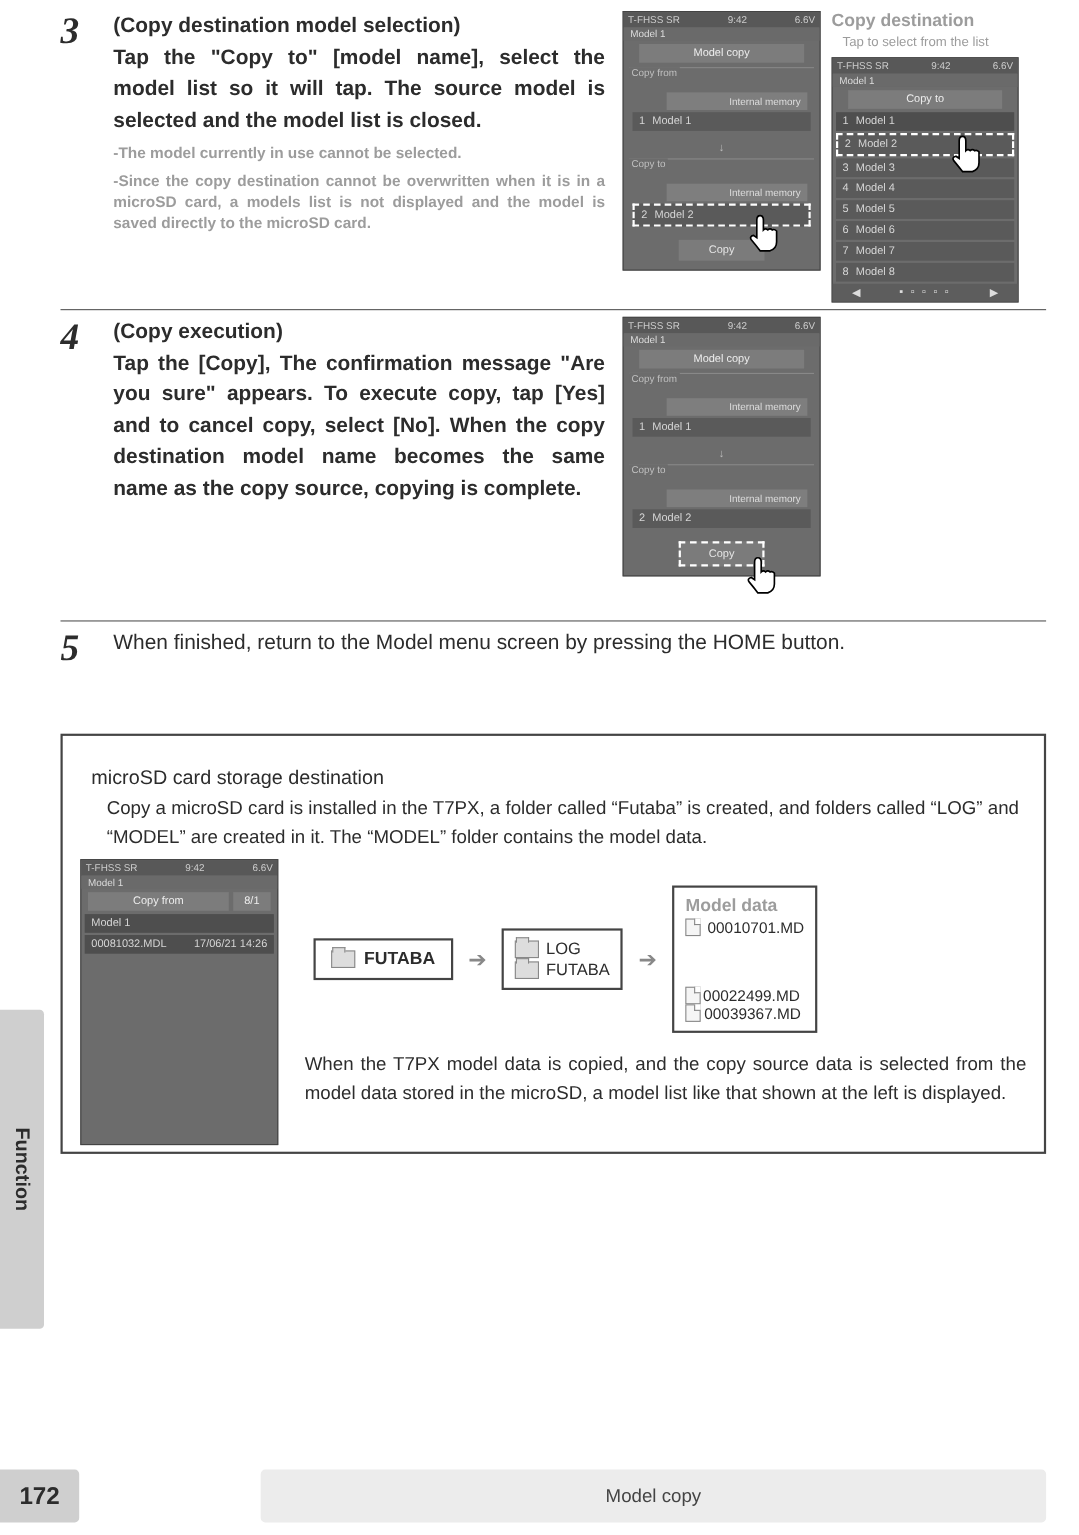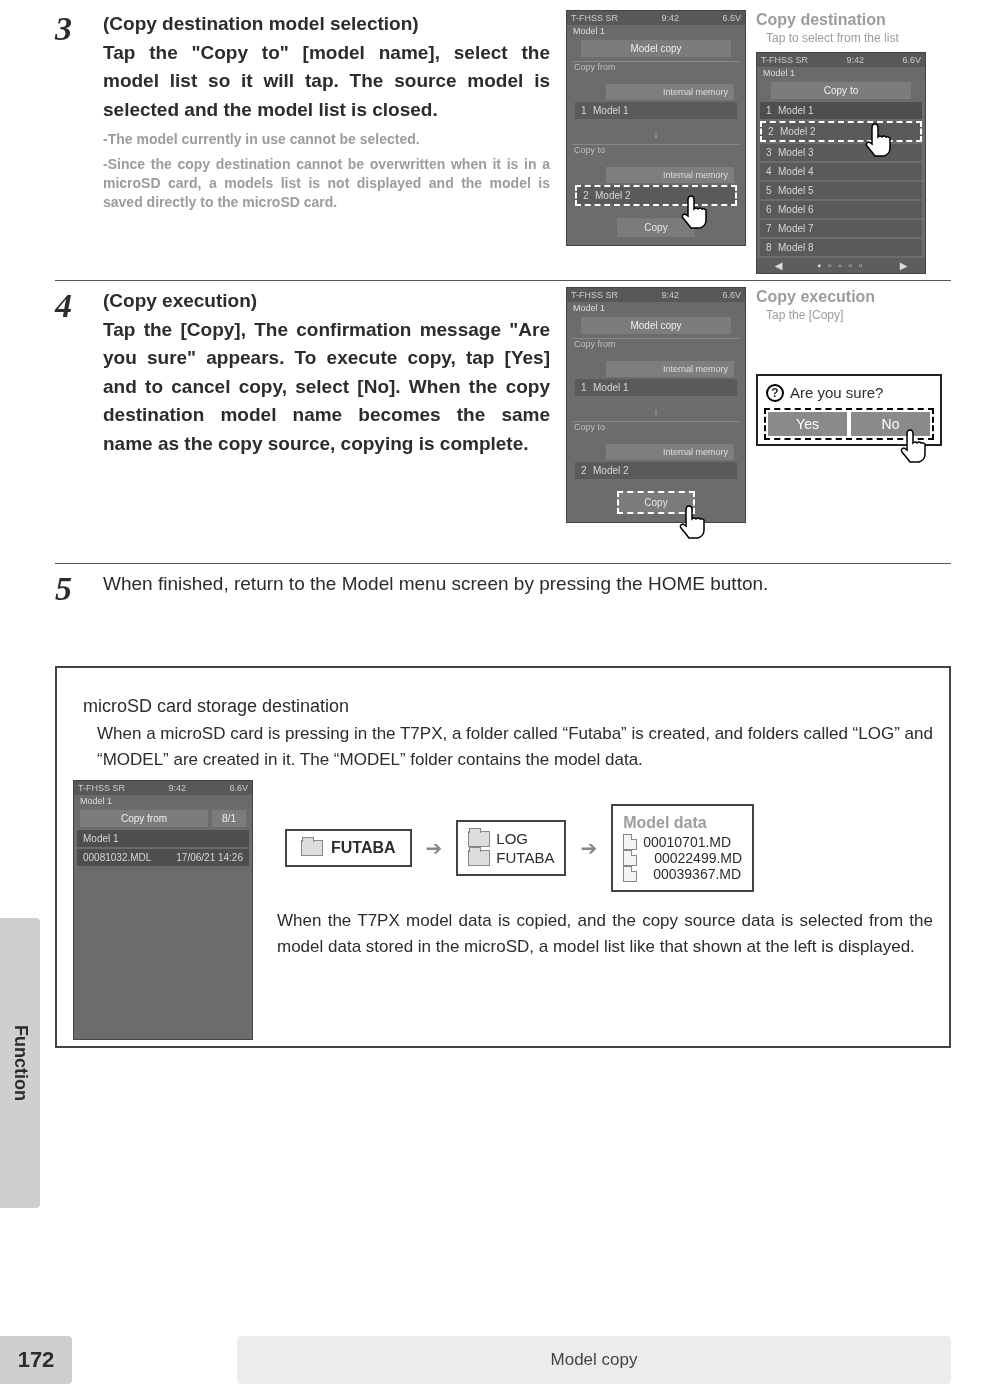--- a/index.html
+++ b/index.html
@@ -253,51 +253,31 @@
         </fieldset>
         <div class="copy dashed">Copy</div>
         <div class="hand-pos">
               <svg width="36" height="36" style="top:-18px; left:108px;">
                 <path class="hand" d="M14 2 q3 0 3 4 v9 q2 -2 4 0 q2 -2 4 0 q2 -1 4 1 v10 q0 6 -6 8 h-9 q-3 -4 -8 -10 q-2 -3 2 -4 l3 2 v-16 q0 -4 3 -4 z"></path>
               </svg>
             </div>
       </div>
     </div>
   </div>
-  <div>
-    <div class="aside-t">Copy execution</div>
-    <div class="aside-s">Tap the [Copy]</div>
-    <div style="height:50px"></div>
-    <div class="dialog">
-      <div class="q">
-        <div class="q-icon">?</div>
-        <span>Are you sure?</span>
-      </div>
-      <div class="btns">
-        <div class="btn">Yes</div>
-        <div class="btn">No</div>
-      </div>
-    </div>
-    <div class="hand-pos">
-          <svg width="36" height="36" style="top:-18px; left:140px;">
-            <path class="hand" d="M14 2 q3 0 3 4 v9 q2 -2 4 0 q2 -2 4 0 q2 -1 4 1 v10 q0 6 -6 8 h-9 q-3 -4 -8 -10 q-2 -3 2 -4 l3 2 v-16 q0 -4 3 -4 z"></path>
-          </svg>
-        </div>
-  </div>
 </div>
 
 <hr class="hr" style="margin-top:40px">
 <div class="step wide">
   <div class="num">5</div>
   <div class="body-txt" style="text-align:left;">When finished, return to the Model menu screen by pressing the HOME button.</div>
 </div>
 
 <div class="sd-box">
   <div class="sd-head">microSD card storage destination</div>
-  <div class="sd-body">When a microSD card is pressing in the T7PX, a folder called “Futaba” is created, and folders called “LOG” and “MODEL” are created in it. The “MODEL” folder contains the model data.</div>
+  <div class="sd-body">Copy a microSD card is installed in the T7PX, a folder called “Futaba” is created, and folders called “LOG” and “MODEL” are created in it. The “MODEL” folder contains the model data.</div>
 
   <div class="sd-cols">
     <div class="sd-sc">
       <div class="device" style="width:180px; padding-bottom:120px;">
         <div class="top">
               <span>T-FHSS SR</span>
               <span>9:42</span>
               <span>6.6V</span>
             </div>
         <div class="sub">Model 1</div>
@@ -331,25 +311,25 @@
                 <span>FUTABA</span>
               </div>
         </div>
         <div class="flow-arr">➔</div>
         <div class="model-data-box">
           <div class="t">Model data</div>
           <div class="fr" style="display:flex;gap:6px;">
                 <div class="file-ic"></div>
                 <span>00010701.MD</span>
               </div>
-          <div class="fr" style="display:flex;gap:17px;align-items:flex-end;">
+          <div class="fr" style="display:flex;gap:2px;align-items:flex-end;margin-top:46px;">
                 <div class="file-ic"></div>
                 <span>00022499.MD</span>
               </div>
-          <div class="fr" style="display:flex;gap:16px;align-items:center;">
+          <div class="fr" style="display:flex;gap:3px;align-items:center;">
                 <div class="file-ic"></div>
                 <span>00039367.MD</span>
               </div>
         </div>
       </div>
       <div class="below-txt">When the T7PX model data is copied, and the copy source data is selected from the model data stored in the microSD, a model list like that shown at the left is displayed.</div>
     </div>
   </div>
 </div>
 

